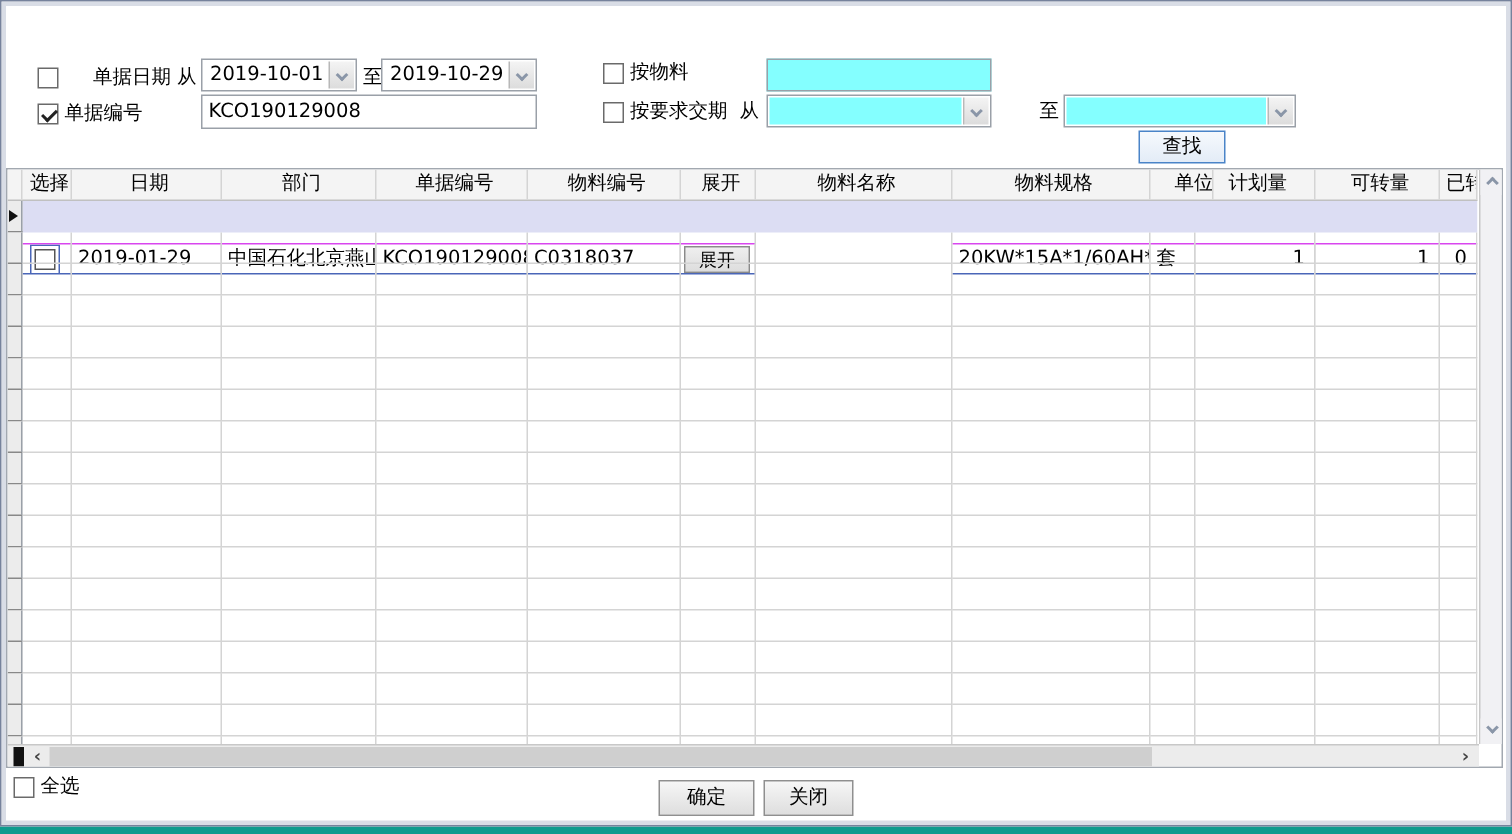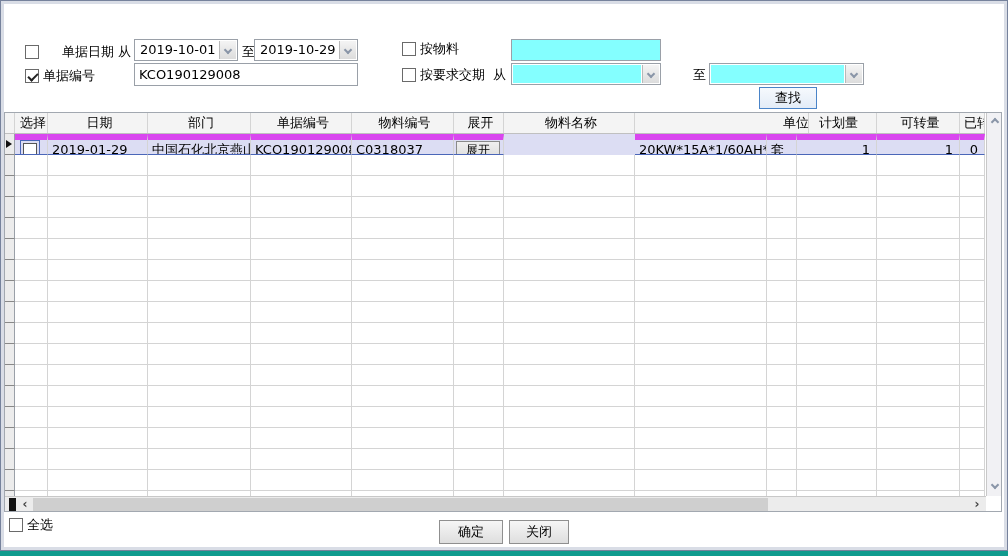--- a/index.html
+++ b/index.html
@@ -58,21 +58,21 @@
            border-right:1px solid #d4d4d4; overflow:hidden; white-space:nowrap;text-align:center; }
   .grid-body { position:absolute; left:0; top:21px; width:980px; height:362px; overflow:hidden; }
   .grow { position:relative; width:980px; height:21px; }
   .gcell { position:absolute; top:0; height:21px; line-height:20px; padding:0 4px;
            border-right:1px solid #d4d4d4; border-bottom:1px solid #d4d4d4;
            overflow:hidden; white-space:nowrap; }
   .gcell.num { text-align:right; padding-right:6px; }
   .marker { position:absolute; left:0; top:0; width:10px; height:21px; background:#ececec;
             border-right:1px solid #9aa0a8; border-bottom:1px solid #888; }
   .row-data { background:#dcddf3; }
-  .row-data .gcell { border-bottom:1px solid #4a66b8; border-top:6px solid #d946ef; }
+  .row-data .gcell { border-bottom:1px solid #4a66b8; border-top:1px solid #d946ef;margin-top:28px; }
   .row-marker-arrow { position:absolute; left:1px; top:6px; width:0; height:0;
             border-left:6px solid #111; border-top:4px solid transparent; border-bottom:4px solid transparent; }
   .cell-cb { position:absolute; top:3px; width:14px; height:14px; background:#fff; border:1px solid #555; }
   .cbfocus { outline:1px solid #4a66b8; outline-offset:2px; }
   .expand-btn { position:absolute; left:2px; top:1px; width:44px; height:18px;
                 background:linear-gradient(#efefef,#dddddd); border:1px solid #8a8a8a;
                 font-size:12px; line-height:16px; text-align:center;
                 font-family:"DejaVu Sans","Liberation Sans",sans-serif; }
 
   
@@ -150,20 +150,21 @@
   <div class="grid-frame">
     <div class="grid-header" id="grid-header">
         <div class="hcell" style="left: 0px; width: 10px;"></div>
         <div class="hcell" style="left: 10px; width: 33px;">选择</div>
         <div class="hcell" style="left: 43px; width: 100px;">日期</div>
         <div class="hcell" style="left: 143px; width: 103px;">部门</div>
         <div class="hcell" style="left: 246px; width: 101px;">单据编号</div>
         <div class="hcell" style="left: 347px; width: 102px;">物料编号</div>
         <div class="hcell" style="left: 449px; width: 50px;">展开</div>
         <div class="hcell" style="left: 499px; width: 131px;">物料名称</div>
+        <div class="hcell" style="left: 630px; width: 132px;">物料规格</div>
         <div class="hcell" style="left: 774px; width: 30px;">单位</div>
         <div class="hcell" style="left: 792px; width: 80px;">计划量</div>
         <div class="hcell" style="left: 872px; width: 83px;">可转量</div>
         <div class="hcell" style="left: 955px; width: 25px;">已转</div>
       </div>
     <div class="grid-body" id="grid-body">
         <div class="grow row-data">
           <div class="marker">
             <span class="row-marker-arrow"></span>
           </div>

